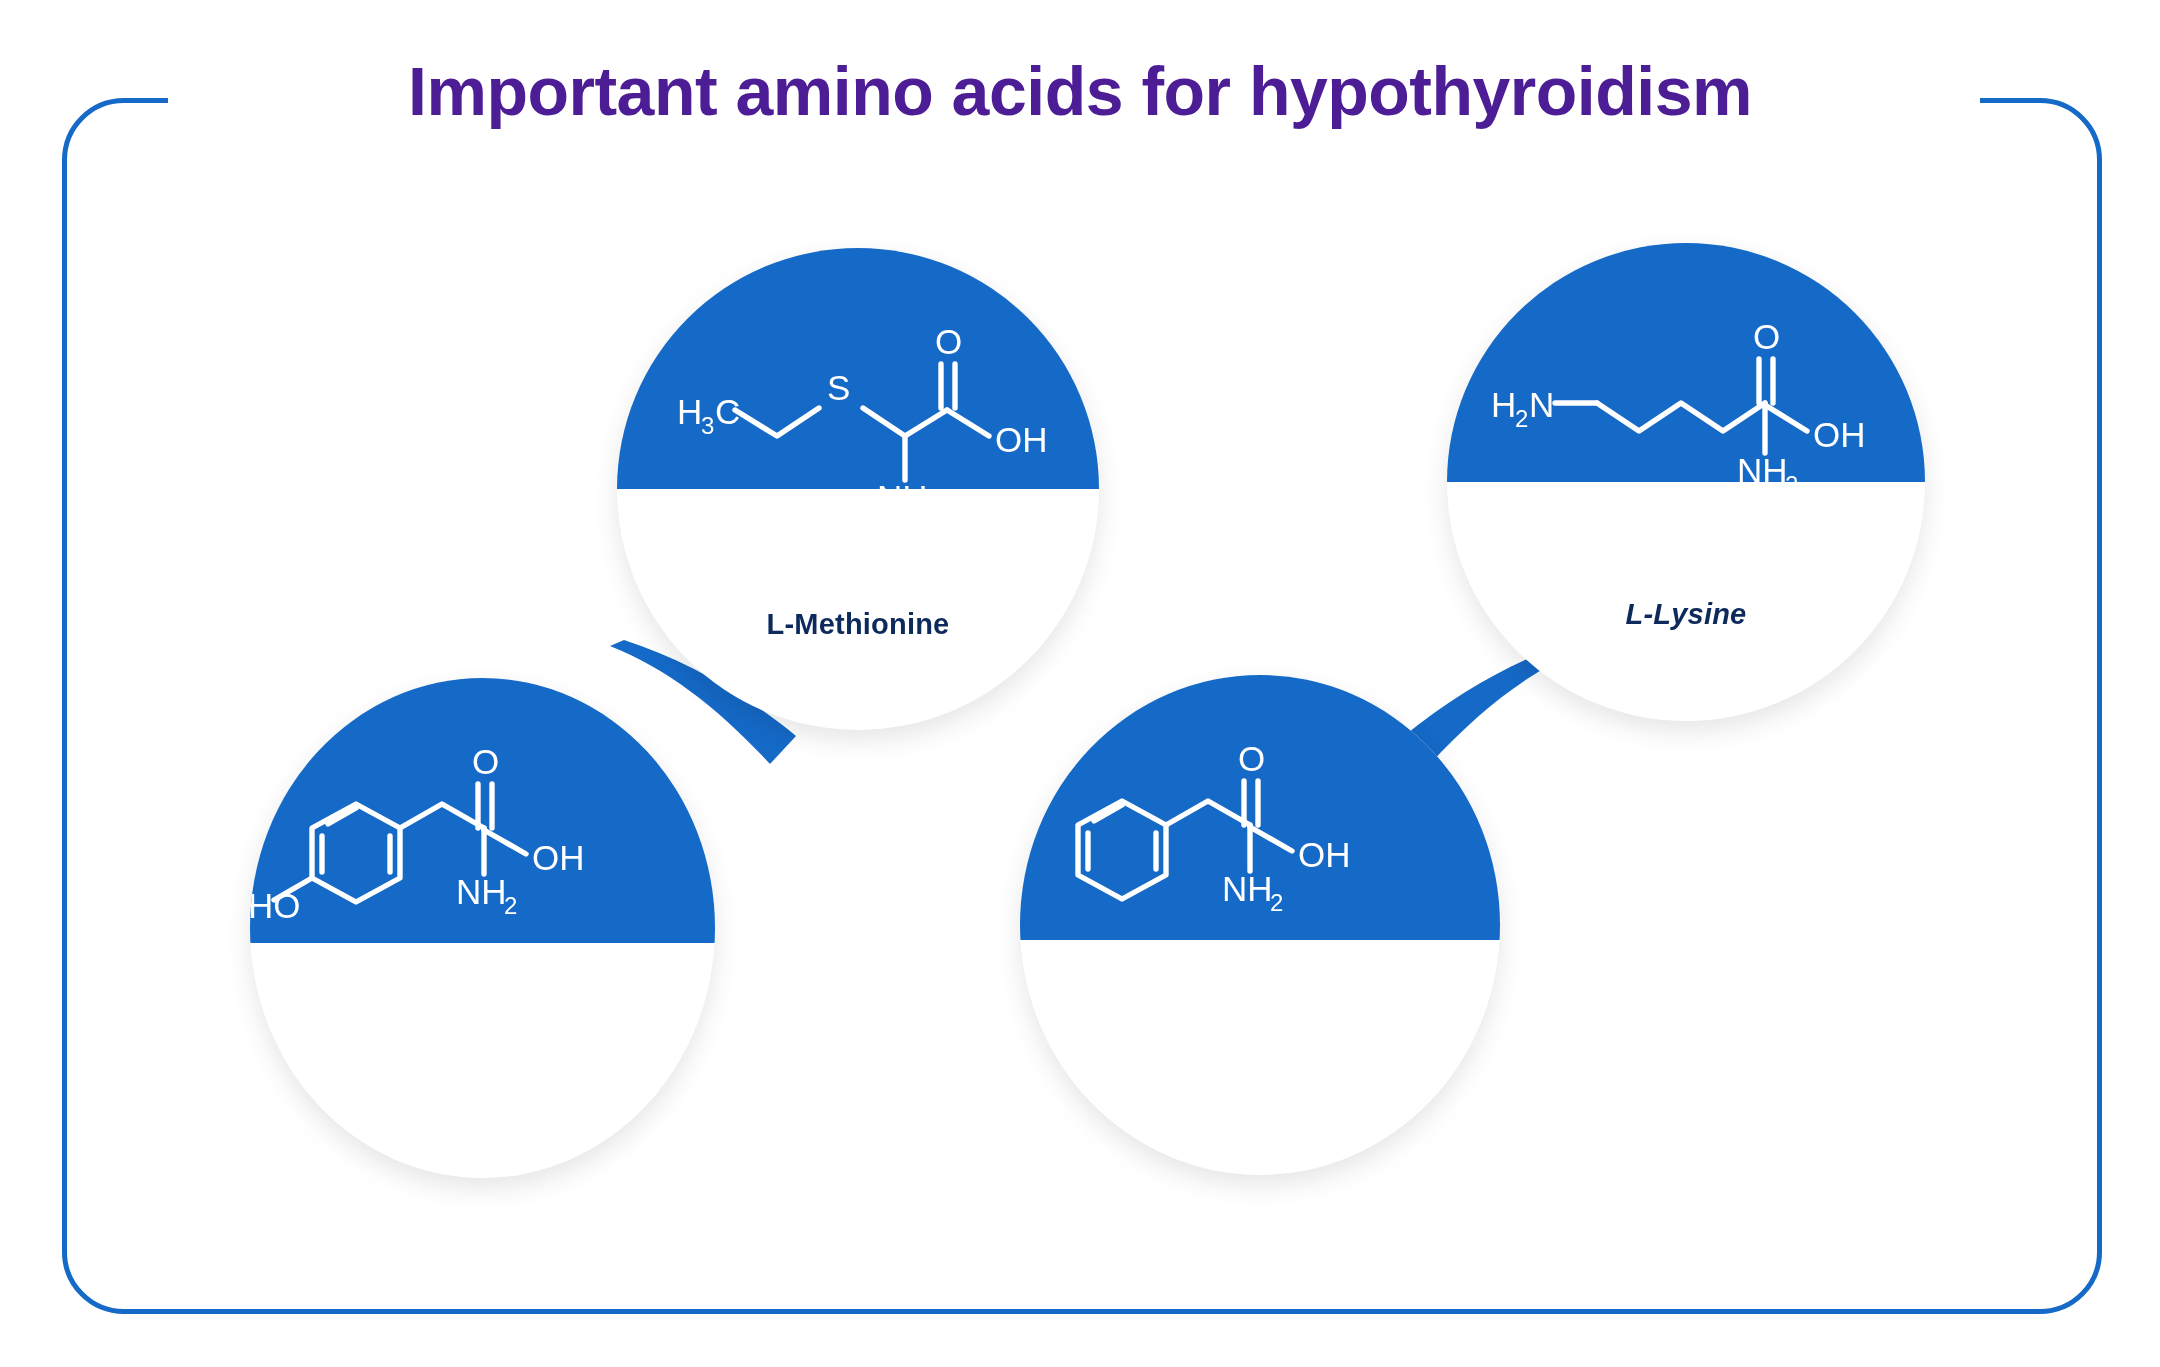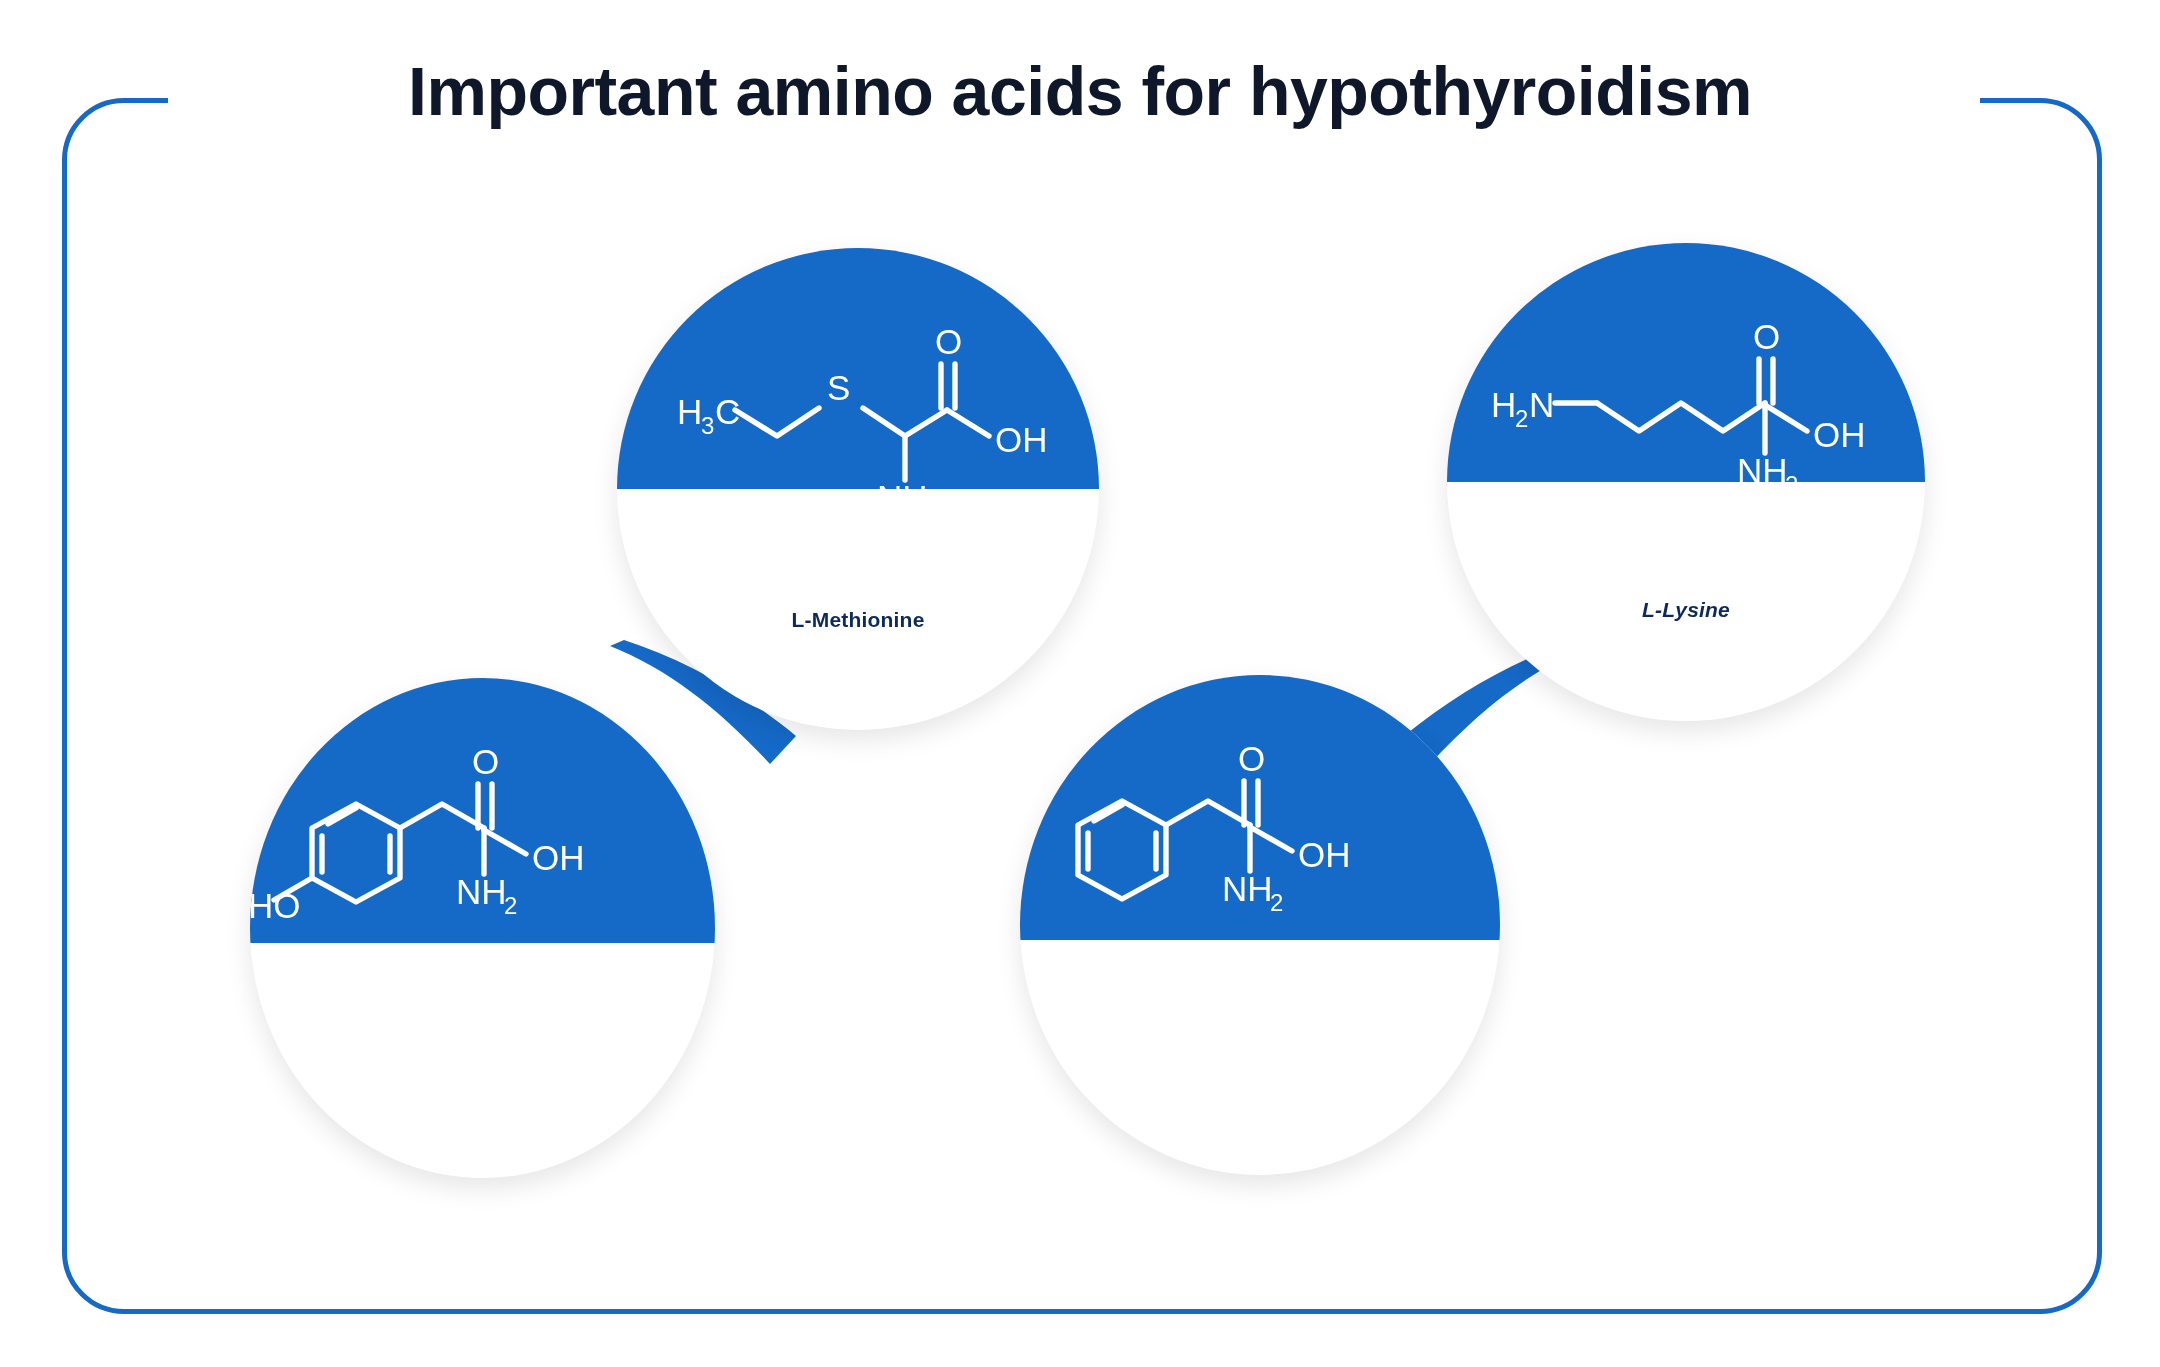--- a/index.html
+++ b/index.html
@@ -30,21 +30,21 @@
 
   
   .title {
     position: absolute;
     left: 0; top: 52px;
     width: 2160px;
     text-align: center;
     font-size: 68px;
     font-weight: 700;
     letter-spacing: -0.5px;
-    color: #0f172a;
+    color: #4c1d95;
     white-space: nowrap;
     font-stretch: condensed;
   }
 
   
   .bubble {
     position: absolute;
     border-radius: 50%;
     background: #ffffff;
     overflow: hidden;
@@ -60,21 +60,21 @@
     position: absolute;
     left: 0; top: 0;
     width: 100%; height: 100%;
     pointer-events: none;
   }
   .bubble .name {
     position: absolute;
     left: 0;
     width: 100%;
     text-align: center;
-    font-size: 21px;
+    font-size: 29px;
     font-weight: 700;
     color: #0d2a5c;
     letter-spacing: 0.2px;
     white-space: nowrap;
   }
 
   
   .wedge { position: absolute; }
 
   

